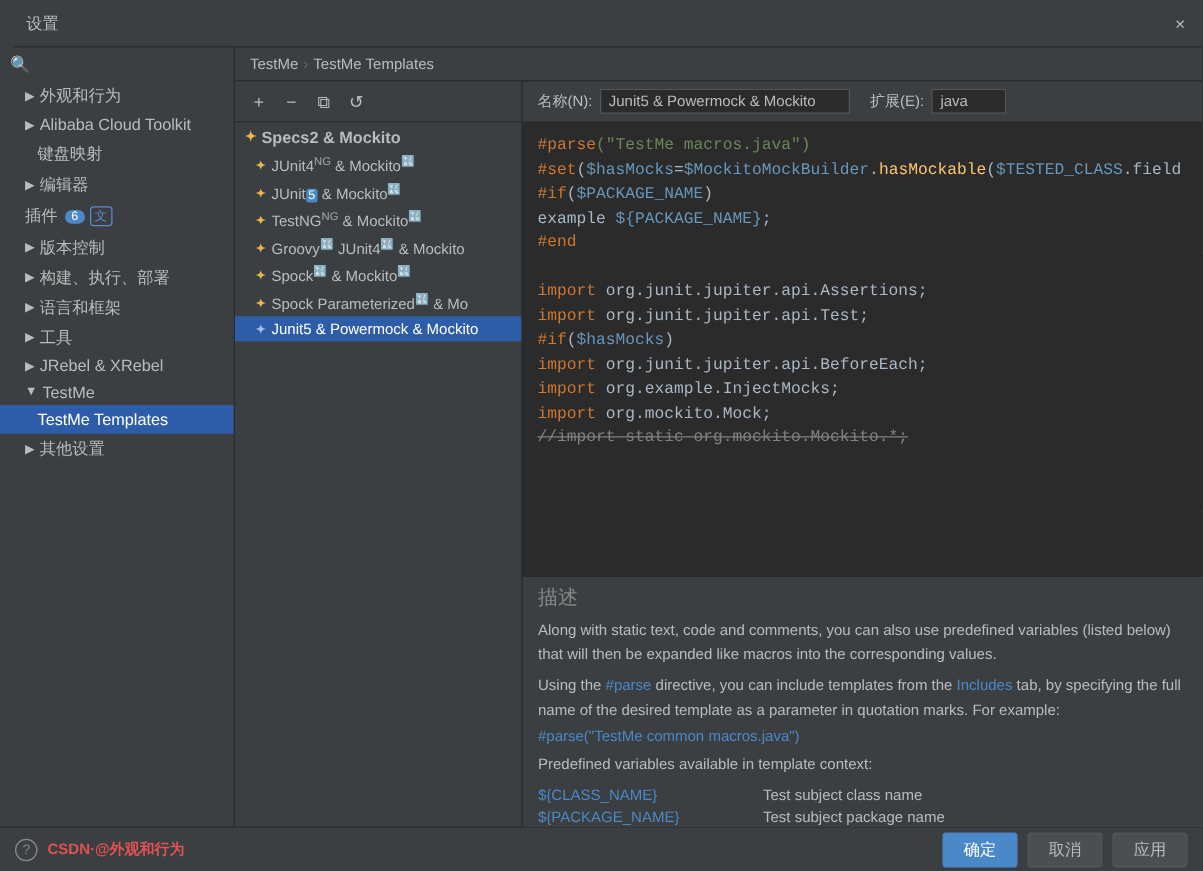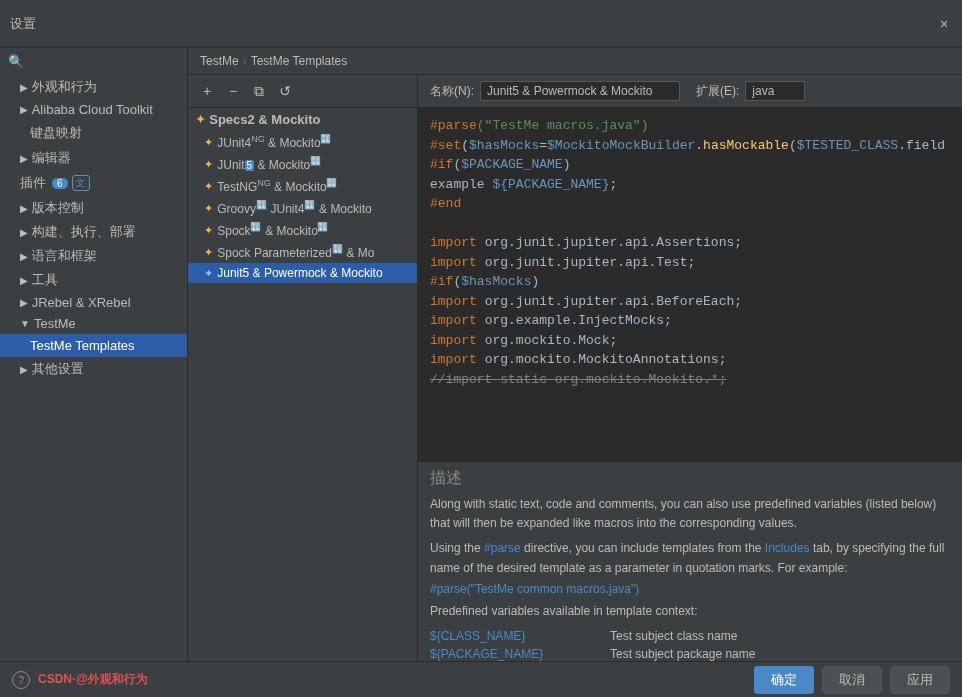--- a/index.html
+++ b/index.html
@@ -13,26 +13,27 @@
       overflow: hidden;
     }
     .window {
       width: 962px;
       height: 697px;
       background: #3c3f41;
       display: flex;
       flex-direction: column;
     }
     .title-bar {
-      height: 48px;
+      height: 38px;
       background: #3c3f41;
       display: flex;
       align-items: center;
       padding: 0 10px;
       border-bottom: 1px solid #2b2b2b;
+      margin-left: 11px;
     }
     .title-bar-text {
       color: #bbbbbb;
       font-size: 13px;
     }
     .close-btn {
       margin-left: auto;
       width: 16px;
       height: 16px;
       cursor: pointer;
@@ -479,21 +480,20 @@
             <div class="code-line"><span class="kw-if">#if</span>(<span class="var">$PACKAGE_NAME</span>)</div>
             <div class="code-line"><span class="pkg">example </span><span class="var">${PACKAGE_NAME}</span>;</div>
             <div class="code-line"><span class="kw-end">#end</span></div>
             <div class="code-line">&nbsp;</div>
             <div class="code-line"><span style="color:#cc7832;">import</span> <span class="pkg">org.junit.jupiter.api.Assertions;</span></div>
             <div class="code-line"><span style="color:#cc7832;">import</span> <span class="pkg">org.junit.jupiter.api.Test;</span></div>
             <div class="code-line"><span class="kw-if">#if</span>(<span class="var">$hasMocks</span>)</div>
             <div class="code-line"><span style="color:#cc7832;">import</span> <span class="pkg">org.junit.jupiter.api.BeforeEach;</span></div>
             <div class="code-line"><span style="color:#cc7832;">import</span> <span class="pkg">org.example.InjectMocks;</span></div>
             <div class="code-line"><span style="color:#cc7832;">import</span> <span class="pkg">org.mockito.Mock;</span></div>
-            <div class="code-line"><span style="color:#cc7832;">import</span> <span class="pkg">org.mockito.MockitoAnnotations;</span></div>
             <div class="code-line"><span class="comment">//import static org.mockito.Mockito.*;</span></div>
           </div>
 
           <div class="description-area">
             <div class="desc-label">描述</div>
             <div class="desc-text">
               <span>Along with static text, code and comments, you can also use predefined variables (listed below) that will then be expanded like macros into the corresponding values.</span>
             </div>
             <div class="desc-text" style="margin-top:6px;">
               Using the <span class="desc-link">#parse</span> directive, you can include templates from the <span class="desc-link">Includes</span> tab, by specifying the full name of the desired template as a parameter in quotation marks. For example:

